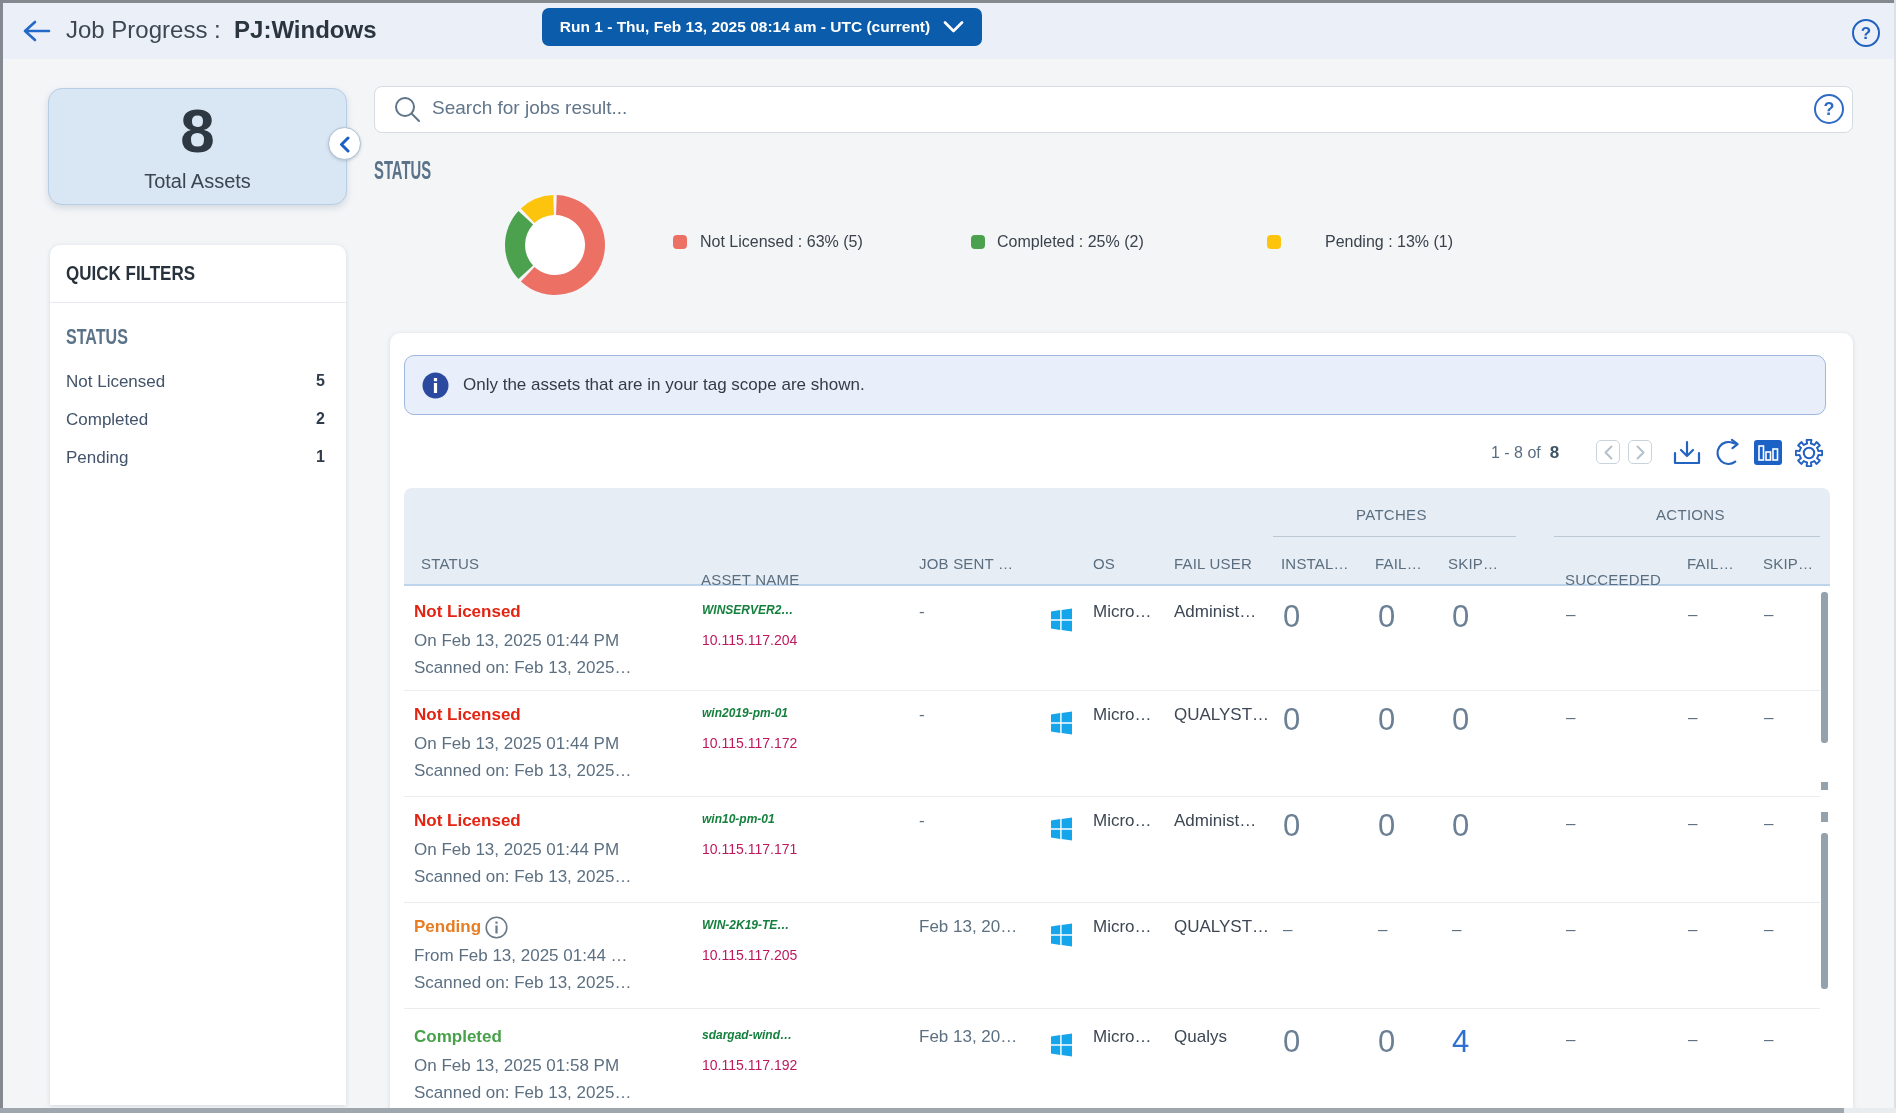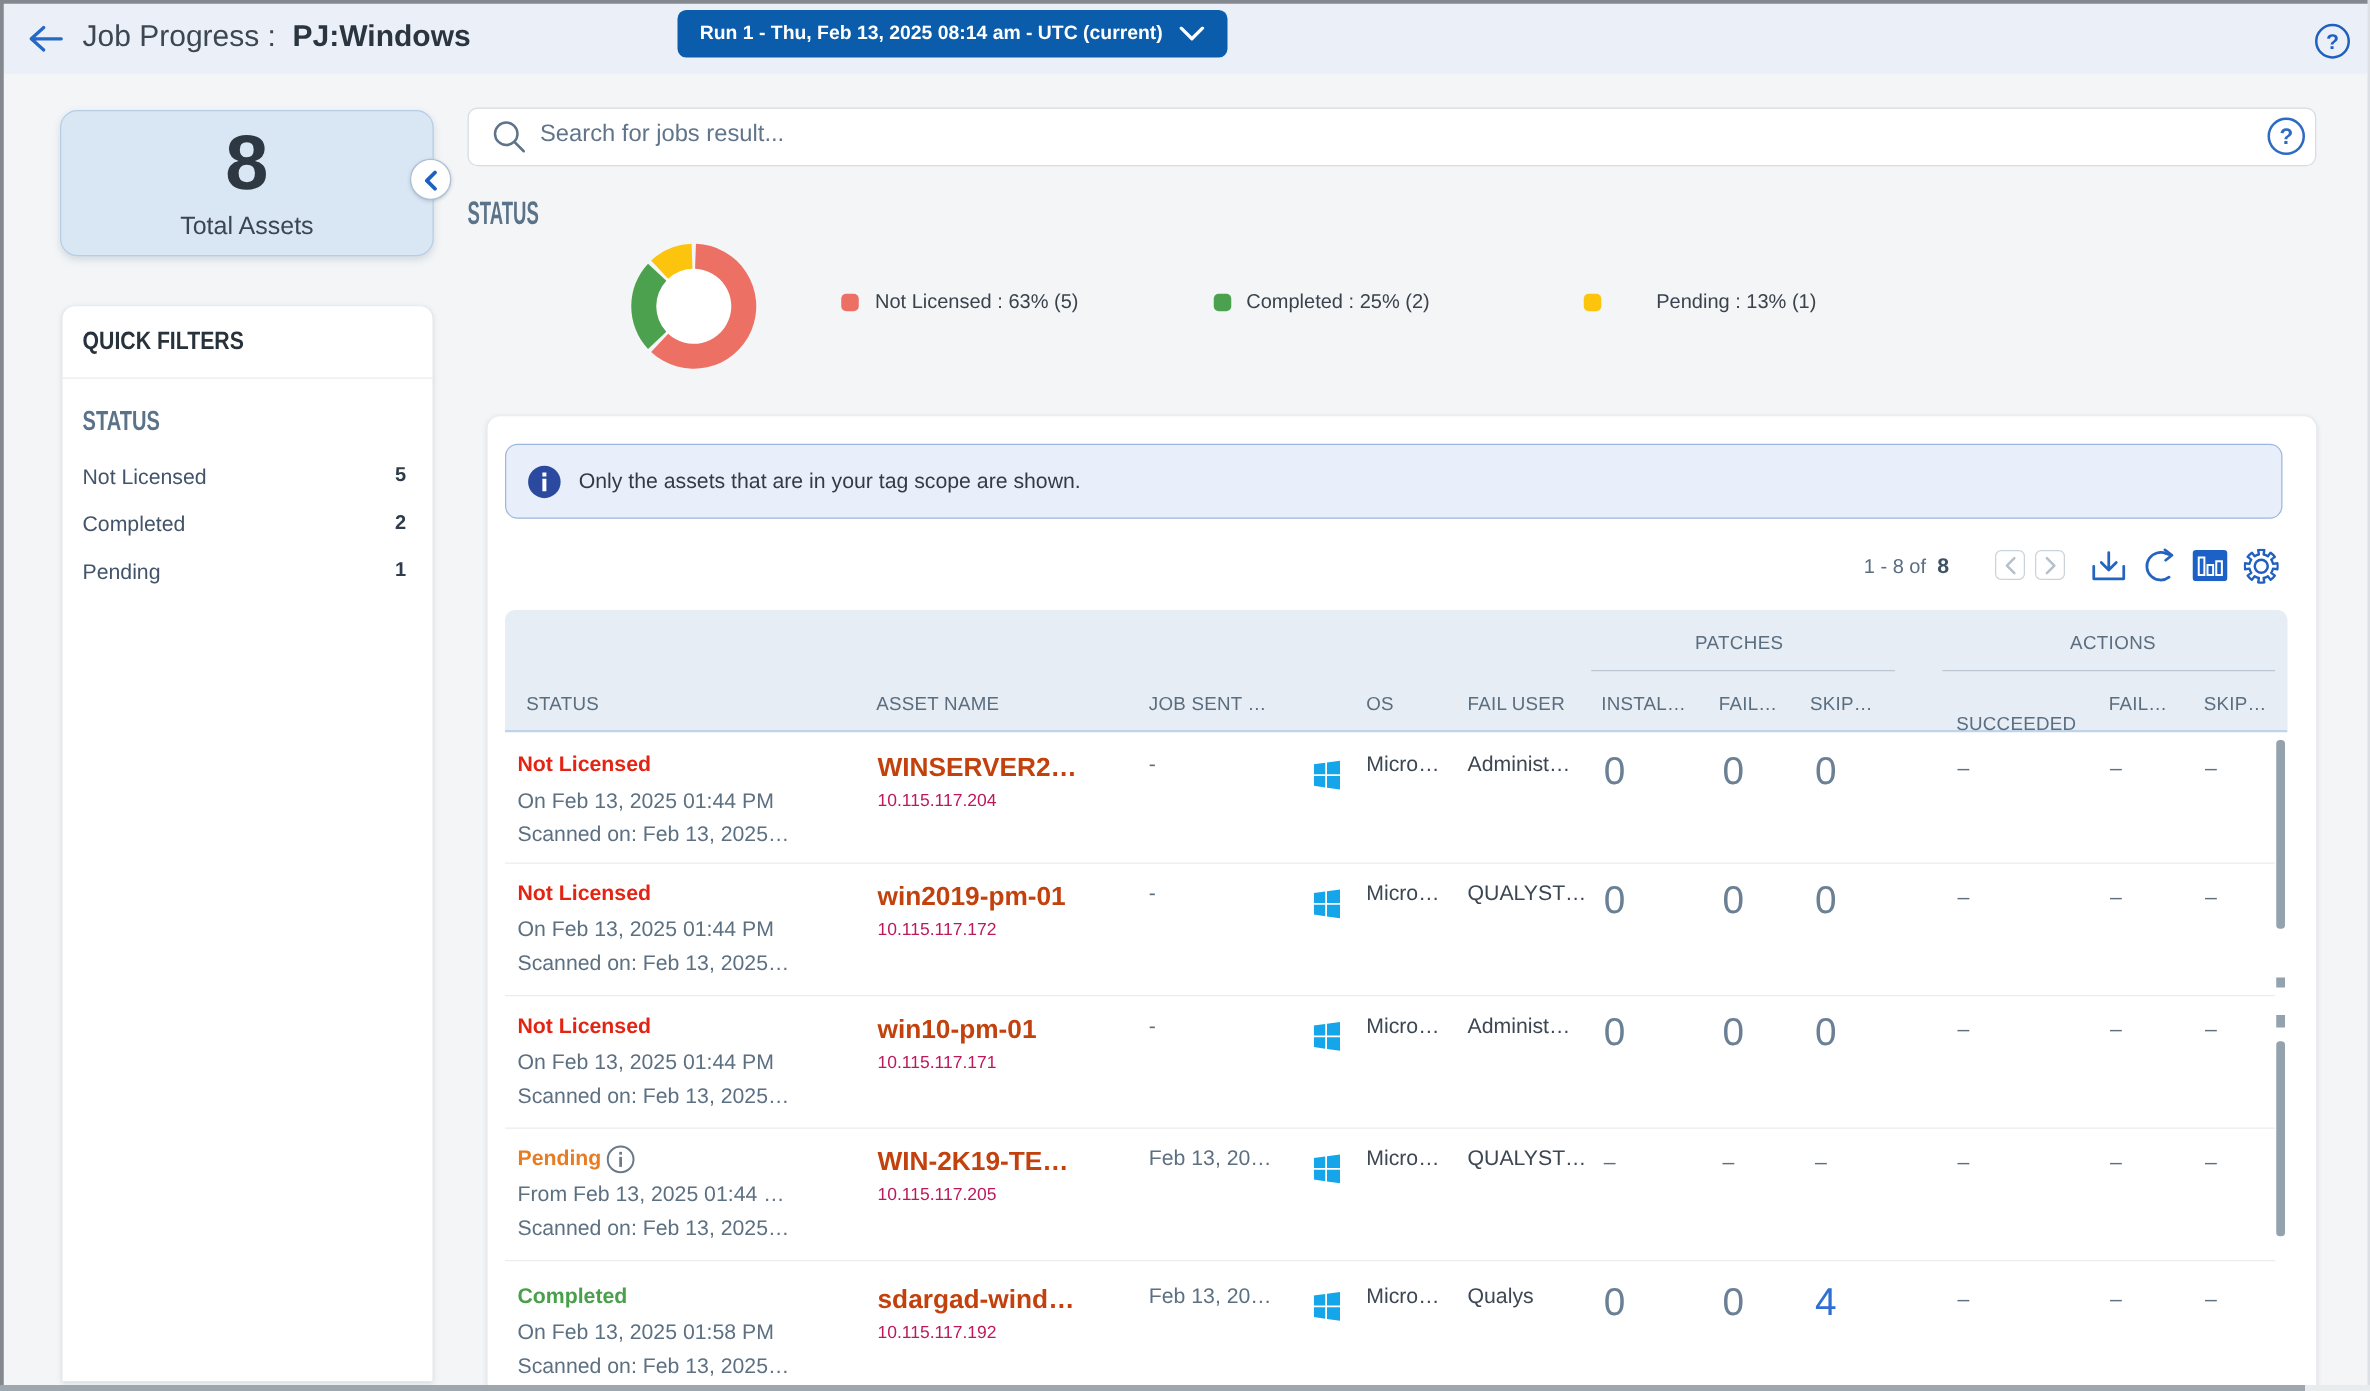--- a/index.html
+++ b/index.html
@@ -57,21 +57,21 @@
   .ch { top:67px; font-size:15px; color:#5a6e80; letter-spacing:.2px; white-space:nowrap; }
 
   
   .row { position:absolute; left:14px; width:1416px; height:106px; border-bottom:1px solid #e9edf0; }
   .st { left:10px; top:14px; font-size:17px; font-weight:bold; white-space:nowrap; }
   .red { color:#e32413; }
   .orange { color:#e87c22; }
   .green { color:#48a04a; }
   .l2 { left:10px; top:43px; font-size:17px; color:#5c7082; white-space:nowrap; }
   .l3 { left:10px; top:70px; font-size:17px; color:#5c7082; white-space:nowrap; }
-  .an { left:298px; top:15px; font-size:21px; font-weight:bold; color:#c2410c; white-space:nowrap; }
+  .an { left:298px; top:15px; font-size:12px; font-weight:bold; color:#15803d; white-space:nowrap;font-style:italic; }
   .ip { left:298px; top:44px; font-size:14px; color:#be185d; }
   .js { left:515px; top:14px; font-size:17px; color:#5c7082; white-space:nowrap; }
   .ostx { left:689px; top:14px; font-size:17px; color:#3c4753; }
   .lu { left:770px; top:14px; font-size:17px; color:#3c4753; white-space:nowrap; }
   .n0 { top:11px; font-size:31px; font-weight:400; color:#6b8094; }
   .nb { top:11px; font-size:31px; font-weight:400; color:#2e6fd1; }
   .dash { top:17px; font-size:17px; color:#5c7082; }
   .winlogo { left:647px; top:20px; }
 
   svg { display:block; }
@@ -180,21 +180,21 @@
     <path d="M 12.09 4.59 L 11.59 1.02 A 13.2 13.2 0 0 1 16.41 1.02 L 15.91 4.59 A 9.6 9.6 0 0 1 19.30 5.99 L 21.48 3.12 A 13.2 13.2 0 0 1 24.88 6.52 L 22.01 8.70 A 9.6 9.6 0 0 1 23.41 12.09 L 26.98 11.59 A 13.2 13.2 0 0 1 26.98 16.41 L 23.41 15.91 A 9.6 9.6 0 0 1 22.01 19.30 L 24.88 21.48 A 13.2 13.2 0 0 1 21.48 24.88 L 19.30 22.01 A 9.6 9.6 0 0 1 15.91 23.41 L 16.41 26.98 A 13.2 13.2 0 0 1 11.59 26.98 L 12.09 23.41 A 9.6 9.6 0 0 1 8.70 22.01 L 6.52 24.88 A 13.2 13.2 0 0 1 3.12 21.48 L 5.99 19.30 A 9.6 9.6 0 0 1 4.59 15.91 L 1.02 16.41 A 13.2 13.2 0 0 1 1.02 11.59 L 4.59 12.09 A 9.6 9.6 0 0 1 5.99 8.70 L 3.12 6.52 A 13.2 13.2 0 0 1 6.52 3.12 L 8.70 5.99 A 9.6 9.6 0 0 1 12.09 4.59 Z" stroke="#2160c0" stroke-width="1.9" fill="none" stroke-linejoin="round"></path>
     <circle cx="14" cy="14" r="5.2" stroke="#2160c0" stroke-width="2" fill="none"></circle>
   </svg>
 
   <div class="abs" id="thead">
     <div class="abs gh" style="left:952px;">PATCHES</div>
     <div class="abs gh" style="left:1252px;">ACTIONS</div>
     <div class="abs gl" style="left:869px; width:243px;"></div>
     <div class="abs gl" style="left:1150px; width:266px;"></div>
     <div class="abs ch" style="left:17px;">STATUS</div>
-    <div class="abs ch" style="left:297px;">ASSET NAME</div>
+    <div class="abs ch" style="left:297px;margin-top:16px;">ASSET NAME</div>
     <div class="abs ch" style="left:515px;">JOB SENT …</div>
     <div class="abs ch" style="left:689px;">OS</div>
     <div class="abs ch" style="left:770px;">FAIL USER</div>
     <div class="abs ch" style="left:877px;">INSTAL…</div>
     <div class="abs ch" style="left:971px;">FAIL…</div>
     <div class="abs ch" style="left:1044px;">SKIP…</div>
     <div class="abs ch" style="left:1161px;margin-top:16px;">SUCCEEDED</div>
     <div class="abs ch" style="left:1283px;">FAIL…</div>
     <div class="abs ch" style="left:1359px;">SKIP…</div>
   </div>

